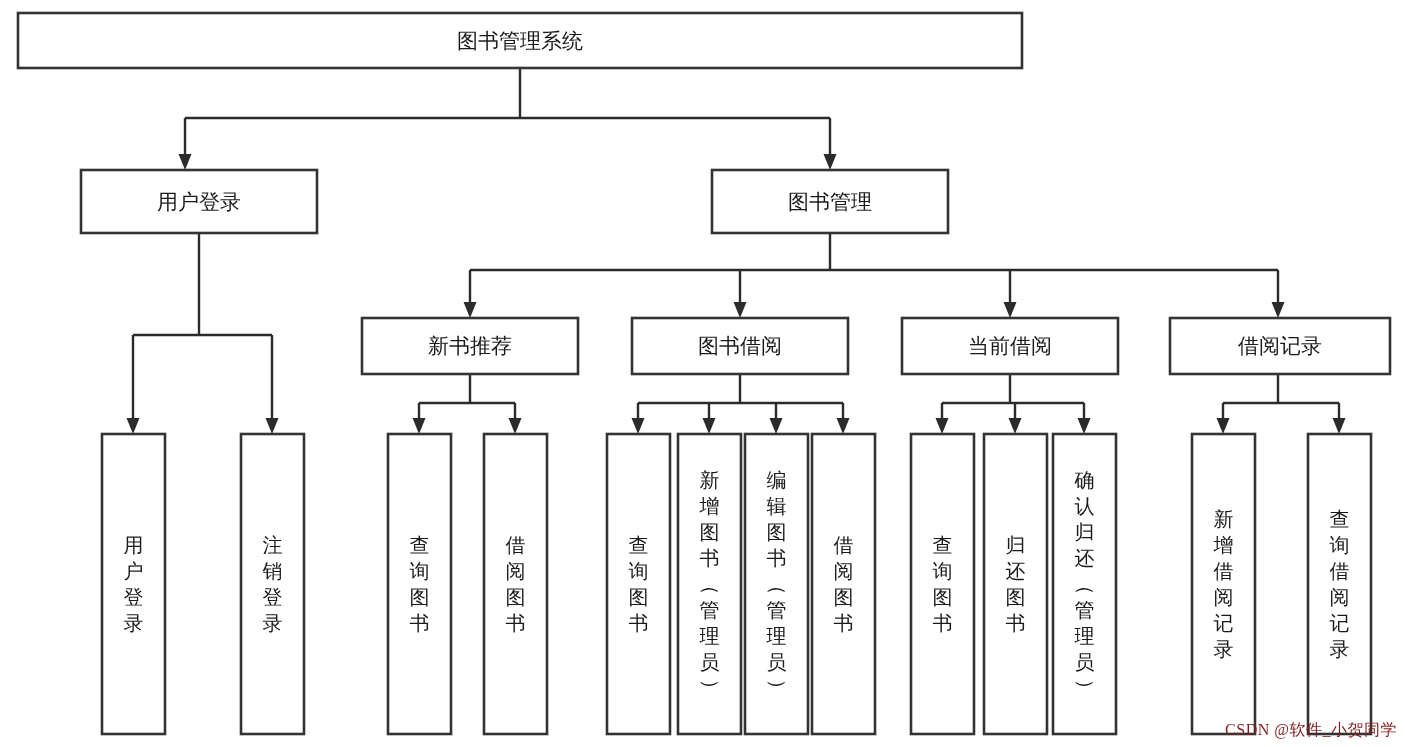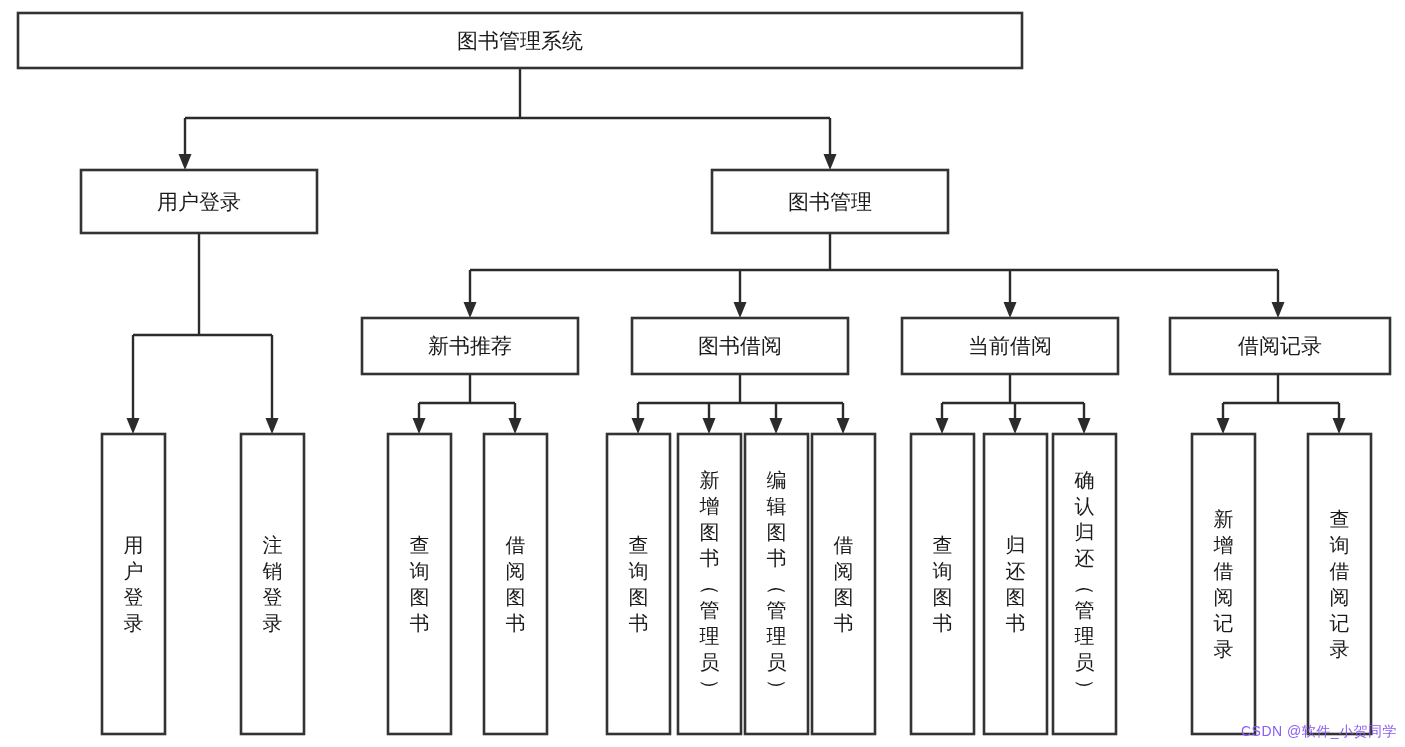--- a/index.html
+++ b/index.html
@@ -44,23 +44,23 @@
     stroke-linecap: butt;
   }
   .arrow-head {
     fill: #2b2b2b;
     stroke: none;
   }
   .watermark {
     position: absolute;
     right: 8px;
     bottom: 6px;
-    font-family: Liberation Sans, sans-serif;
-    font-size: 14px;
-    color: #8b5cf6;
+    font-family: Liberation Serif, serif;
+    font-size: 16px;
+    color: #7f1d1d;
     letter-spacing: 0.5px;
     white-space: nowrap;
     user-select: none;
   }
 </style>
 </head>
 <body>
 
 <svg id="diagram" viewBox="0 0 1405 747" xmlns="http://www.w3.org/2000/svg">
   <g id="edges-layer">

